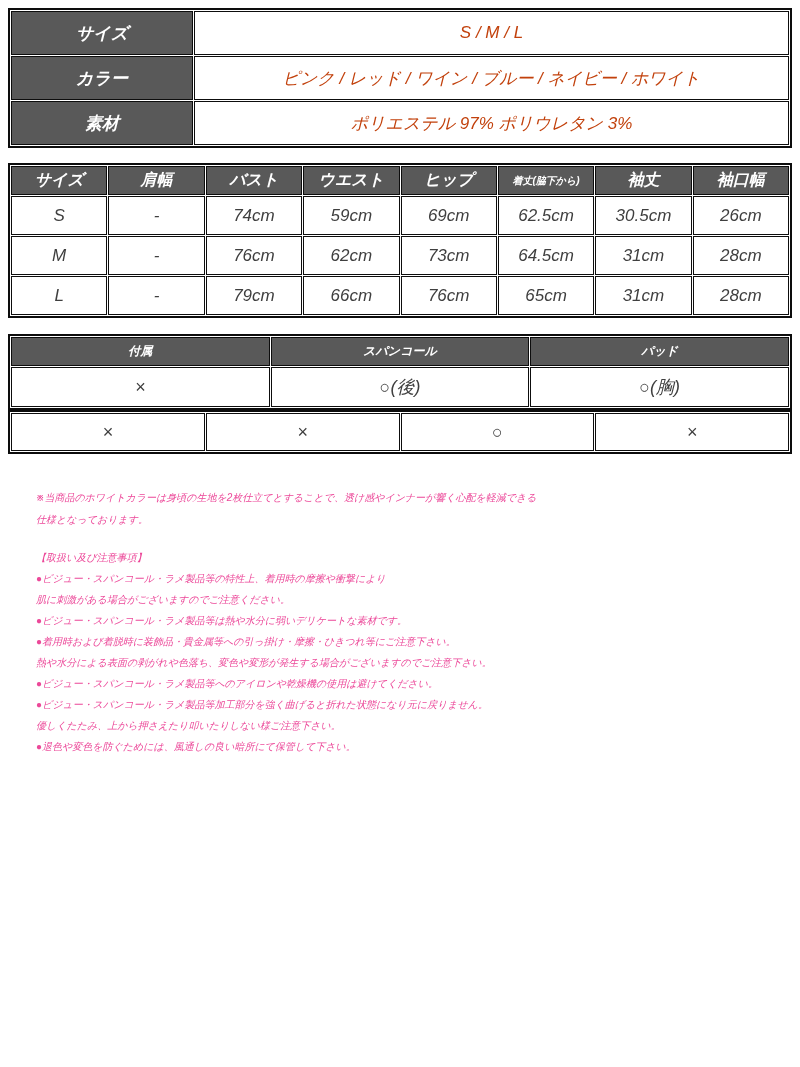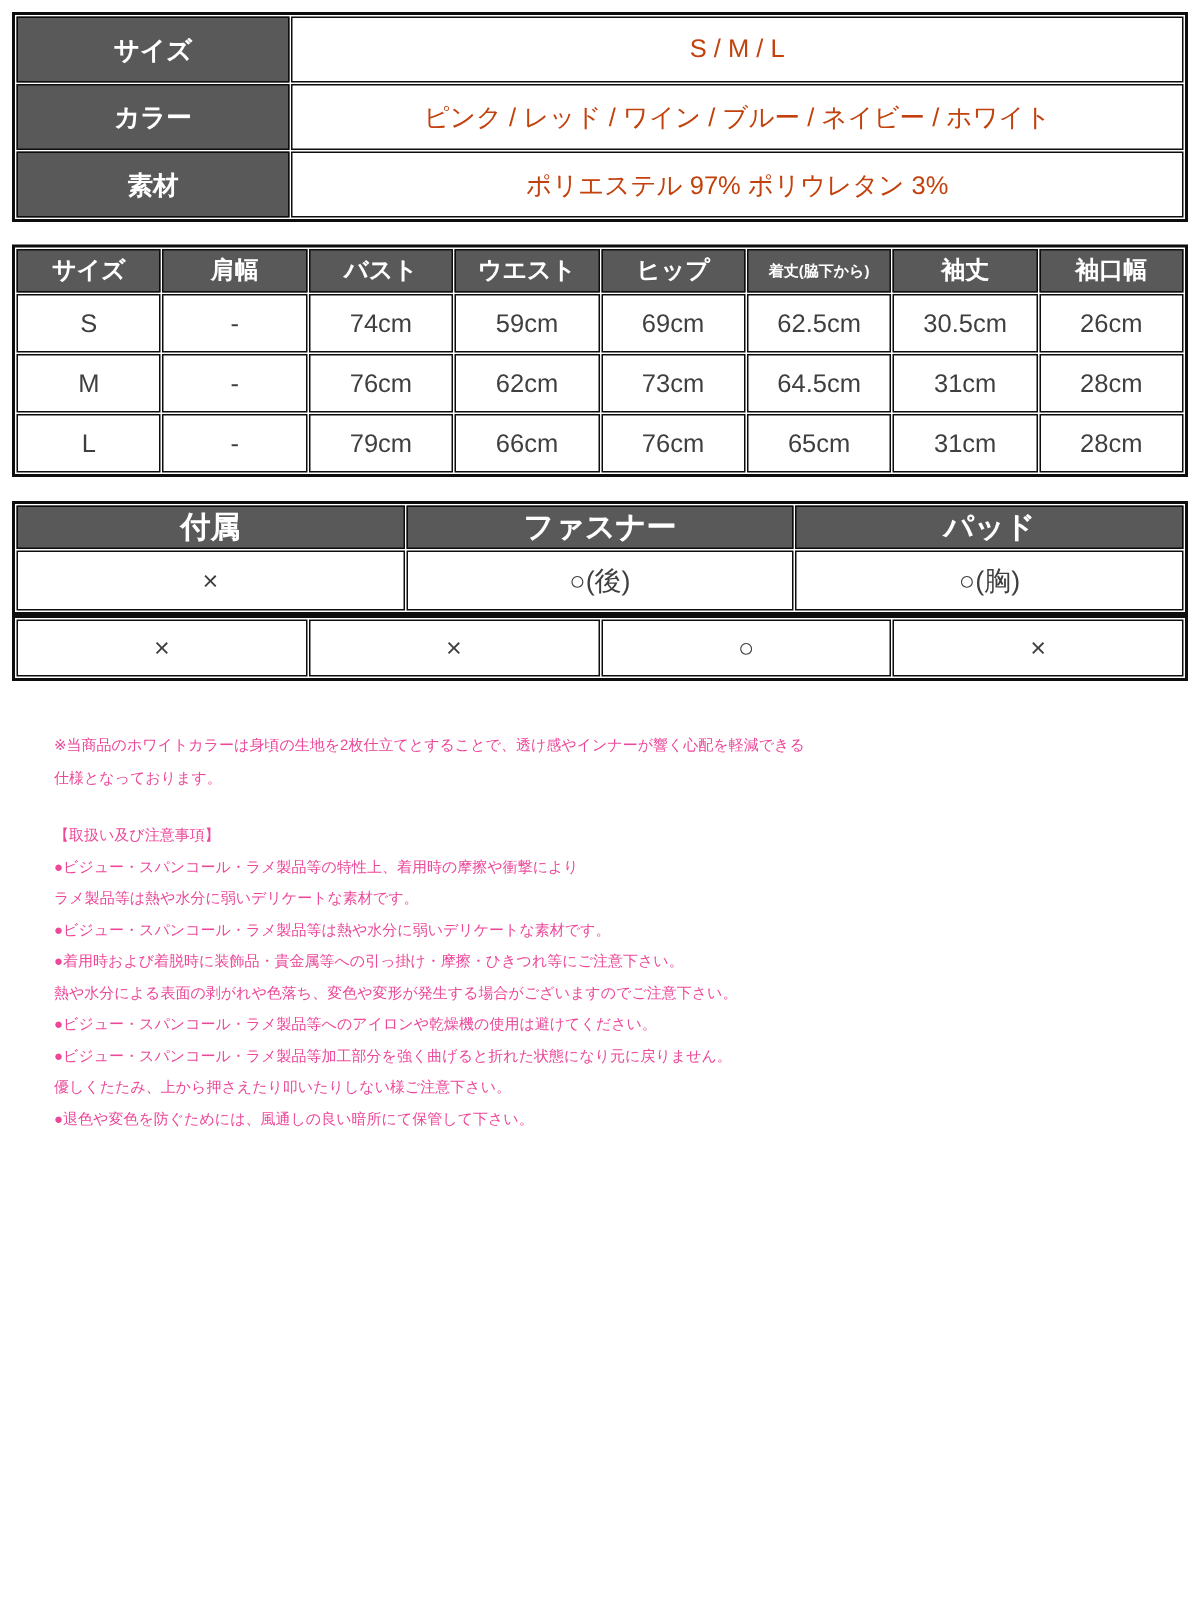--- a/index.html
+++ b/index.html
@@ -10,20 +10,21 @@
     height: 1067px;
     font-family: "Liberation Sans", "DejaVu Sans", sans-serif;
     color: #3f3f3f;
   }
   .page {
     width: 800px;
     height: 1067px;
     box-sizing: border-box;
     padding: 8px 8px 0 8px;
     overflow: hidden;
+    font-style: italic;
   }
   table {
     border-collapse: separate;
     border-spacing: 1px;
     width: 784px;
     table-layout: fixed;
     background: #ffffff;
     border: 2px solid #0d0d0d;
   }
   th, td {
@@ -42,21 +43,21 @@
   
   .t1 { margin-bottom: 15px; }
   .t1 th { width: 176px; height: 42px; font-size: 17px; }
   .t1 td { height: 42px; font-size: 17px; color: #c2410c; }
   
   .t2 { margin-bottom: 16px; }
   .t2 th { height: 27px; font-size: 16px; }
   .t2 th.small { font-size: 10px; }
   .t2 td { height: 37px; font-size: 17px; }
   
-  .t3a th, .t3b th { height: 27px; font-size: 20px; }
+  .t3a th, .t3b th { height: 27px; font-size: 12px; }
   .t3a td { height: 38px; font-size: 18px; }
   .t3b td { height: 36px; font-size: 18px; }
   
   .notes {
     margin: 33px 20px 5px 28px;
     font-size: 10px;
     color: #ec4899;
   }
   .disclaimer div { line-height: 22px; }
   .notes-spacer { height: 16px; }
@@ -127,21 +128,21 @@
         <td>31cm</td>
         <td>28cm</td>
       </tr>
     </tbody>
   </table>
 
   <table class="t3a">
     <tbody>
       <tr>
         <th>付属</th>
-        <th>ファスナー</th>
+        <th>スパンコール</th>
         <th>パッド</th>
       </tr>
       <tr>
         <td>×</td>
         <td>○(後)</td>
         <td>○(胸)</td>
       </tr>
     </tbody>
   </table>
 
@@ -158,21 +159,21 @@
 
   <div class="notes">
     <div class="disclaimer">
       <div>※当商品のホワイトカラーは身頃の生地を2枚仕立てとすることで、透け感やインナーが響く心配を軽減できる</div>
       <div>仕様となっております。</div>
     </div>
     <div class="notes-spacer"></div>
     <div class="care-heading">【取扱い及び注意事項】</div>
     <div class="care-lines">
       <div>●ビジュー・スパンコール・ラメ製品等の特性上、着用時の摩擦や衝撃により</div>
-      <div>ラメ製品等は熱や水分に弱いデリケートな素材です。</div>
+      <div>肌に刺激がある場合がございますのでご注意ください。</div>
       <div>●ビジュー・スパンコール・ラメ製品等は熱や水分に弱いデリケートな素材です。</div>
       <div>●着用時および着脱時に装飾品・貴金属等への引っ掛け・摩擦・ひきつれ等にご注意下さい。</div>
       <div>熱や水分による表面の剥がれや色落ち、変色や変形が発生する場合がございますのでご注意下さい。</div>
       <div>●ビジュー・スパンコール・ラメ製品等へのアイロンや乾燥機の使用は避けてください。</div>
       <div>●ビジュー・スパンコール・ラメ製品等加工部分を強く曲げると折れた状態になり元に戻りません。</div>
       <div>優しくたたみ、上から押さえたり叩いたりしない様ご注意下さい。</div>
       <div>●退色や変色を防ぐためには、風通しの良い暗所にて保管して下さい。</div>
     </div>
   </div>
 

